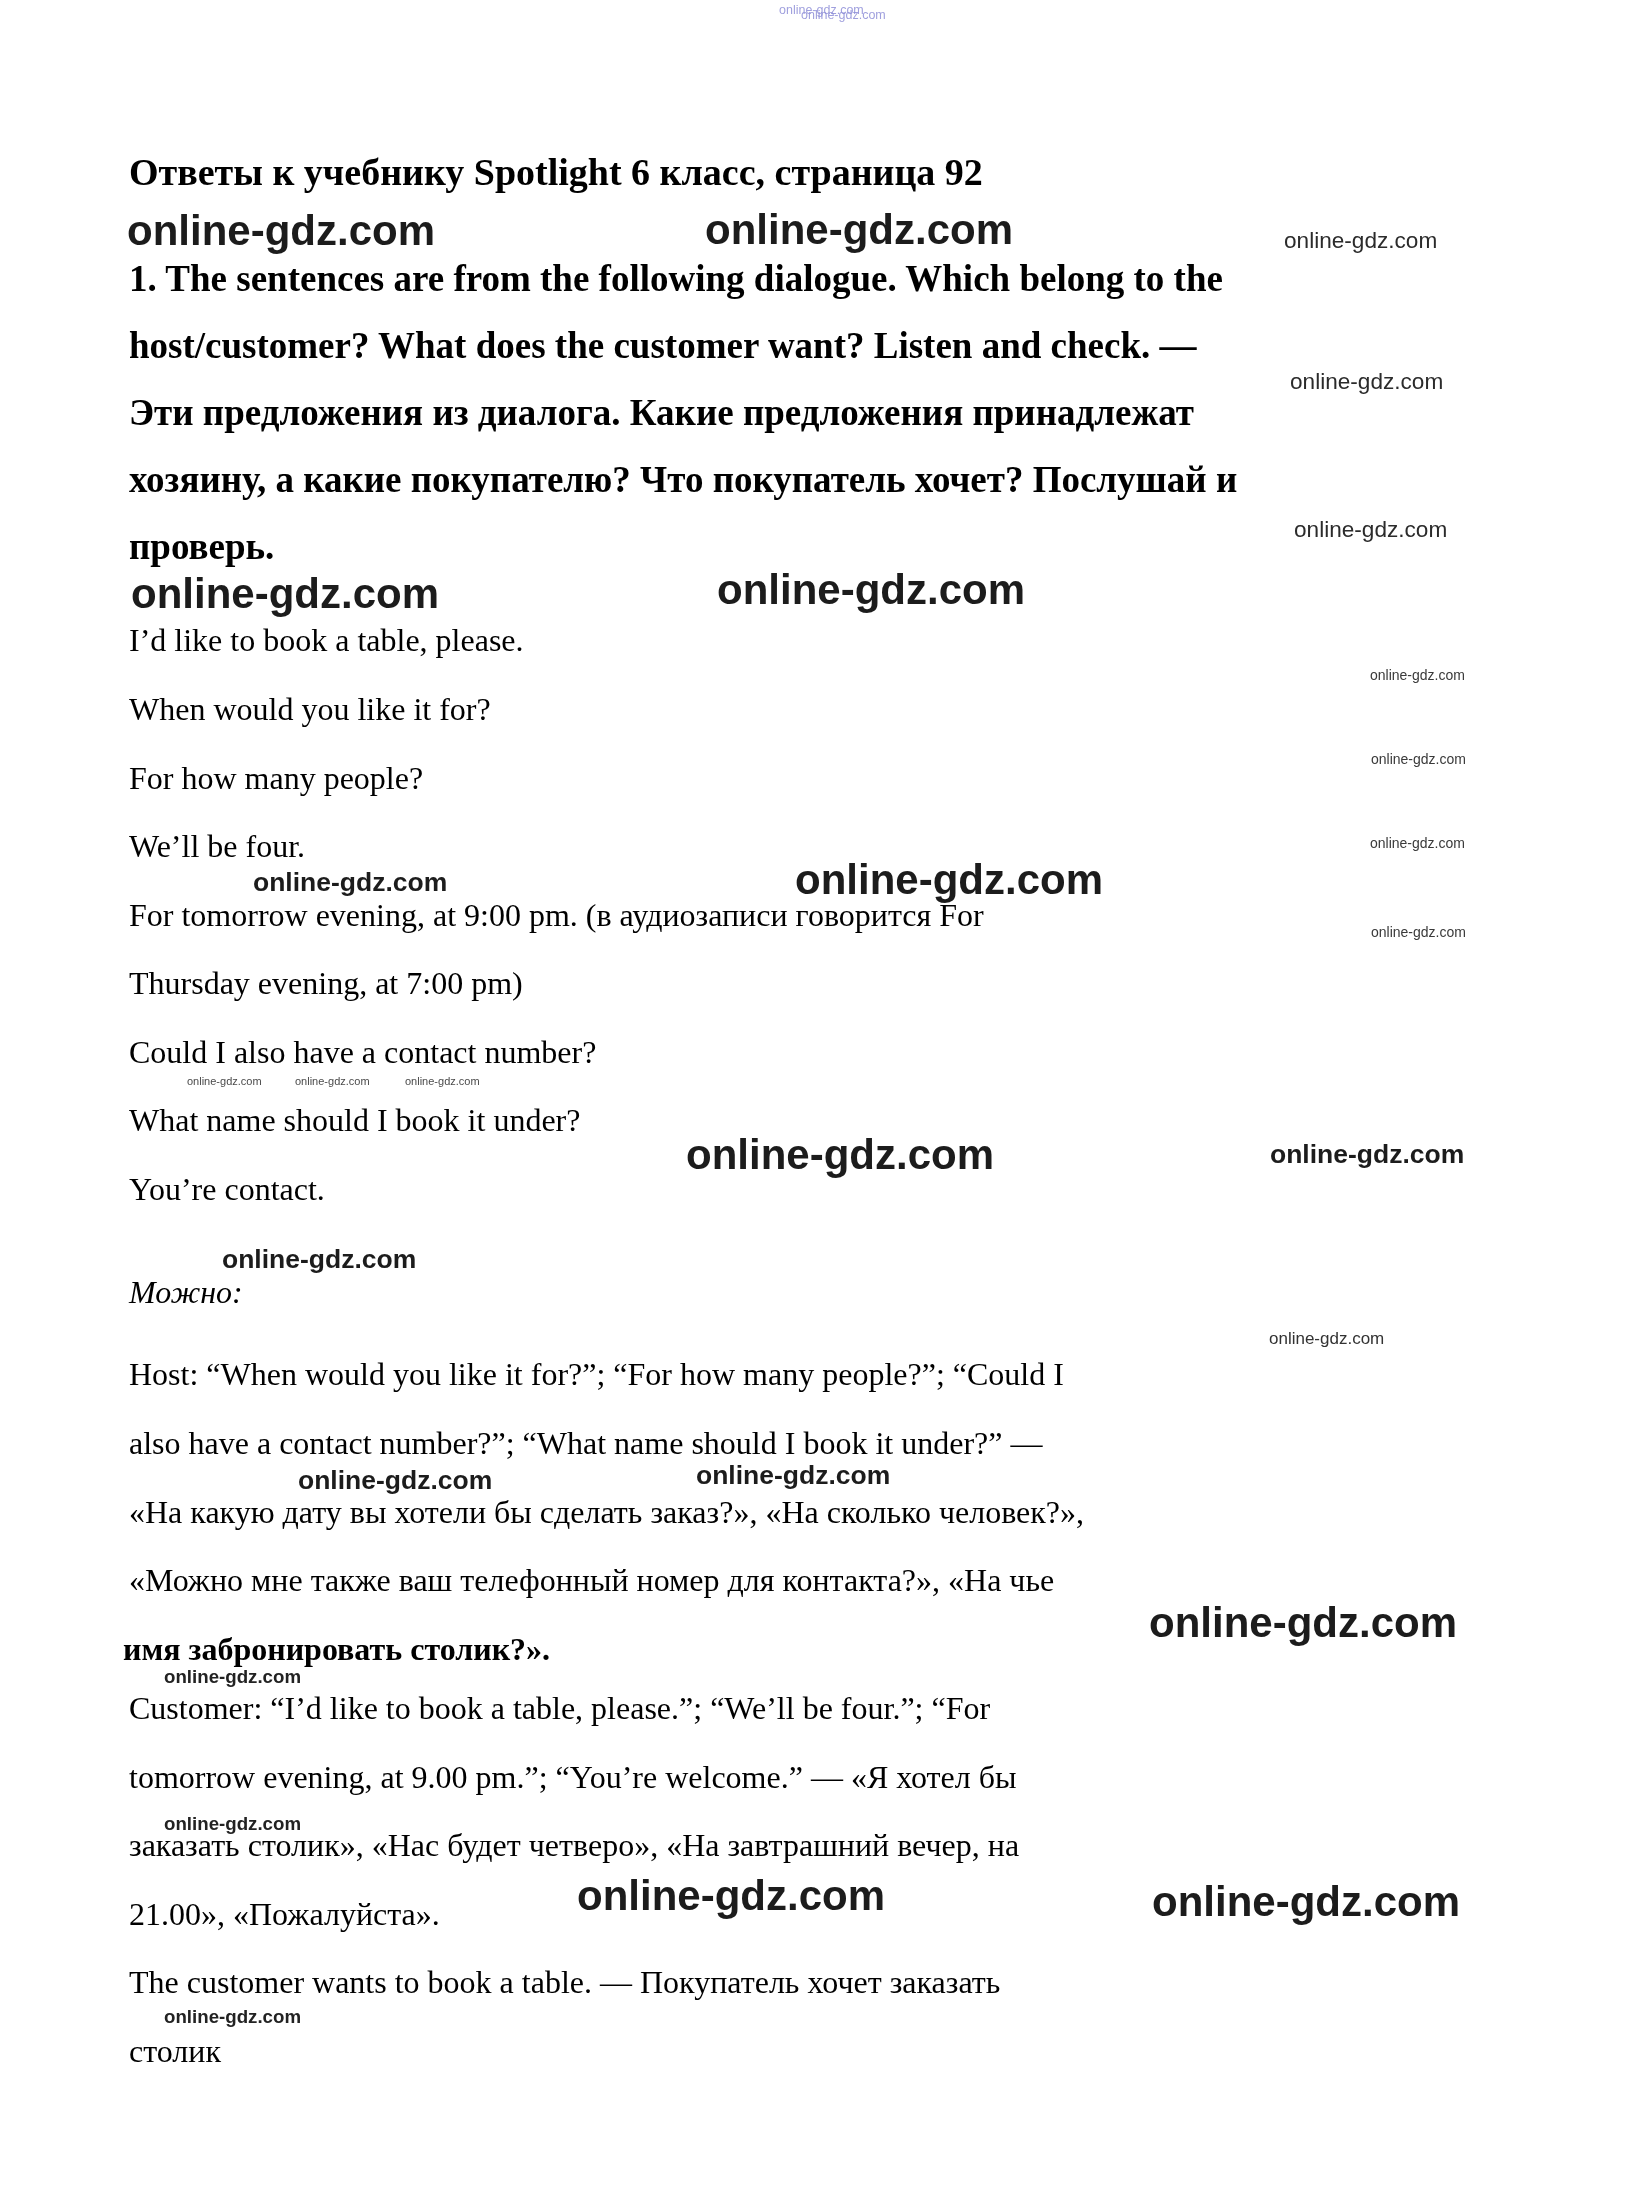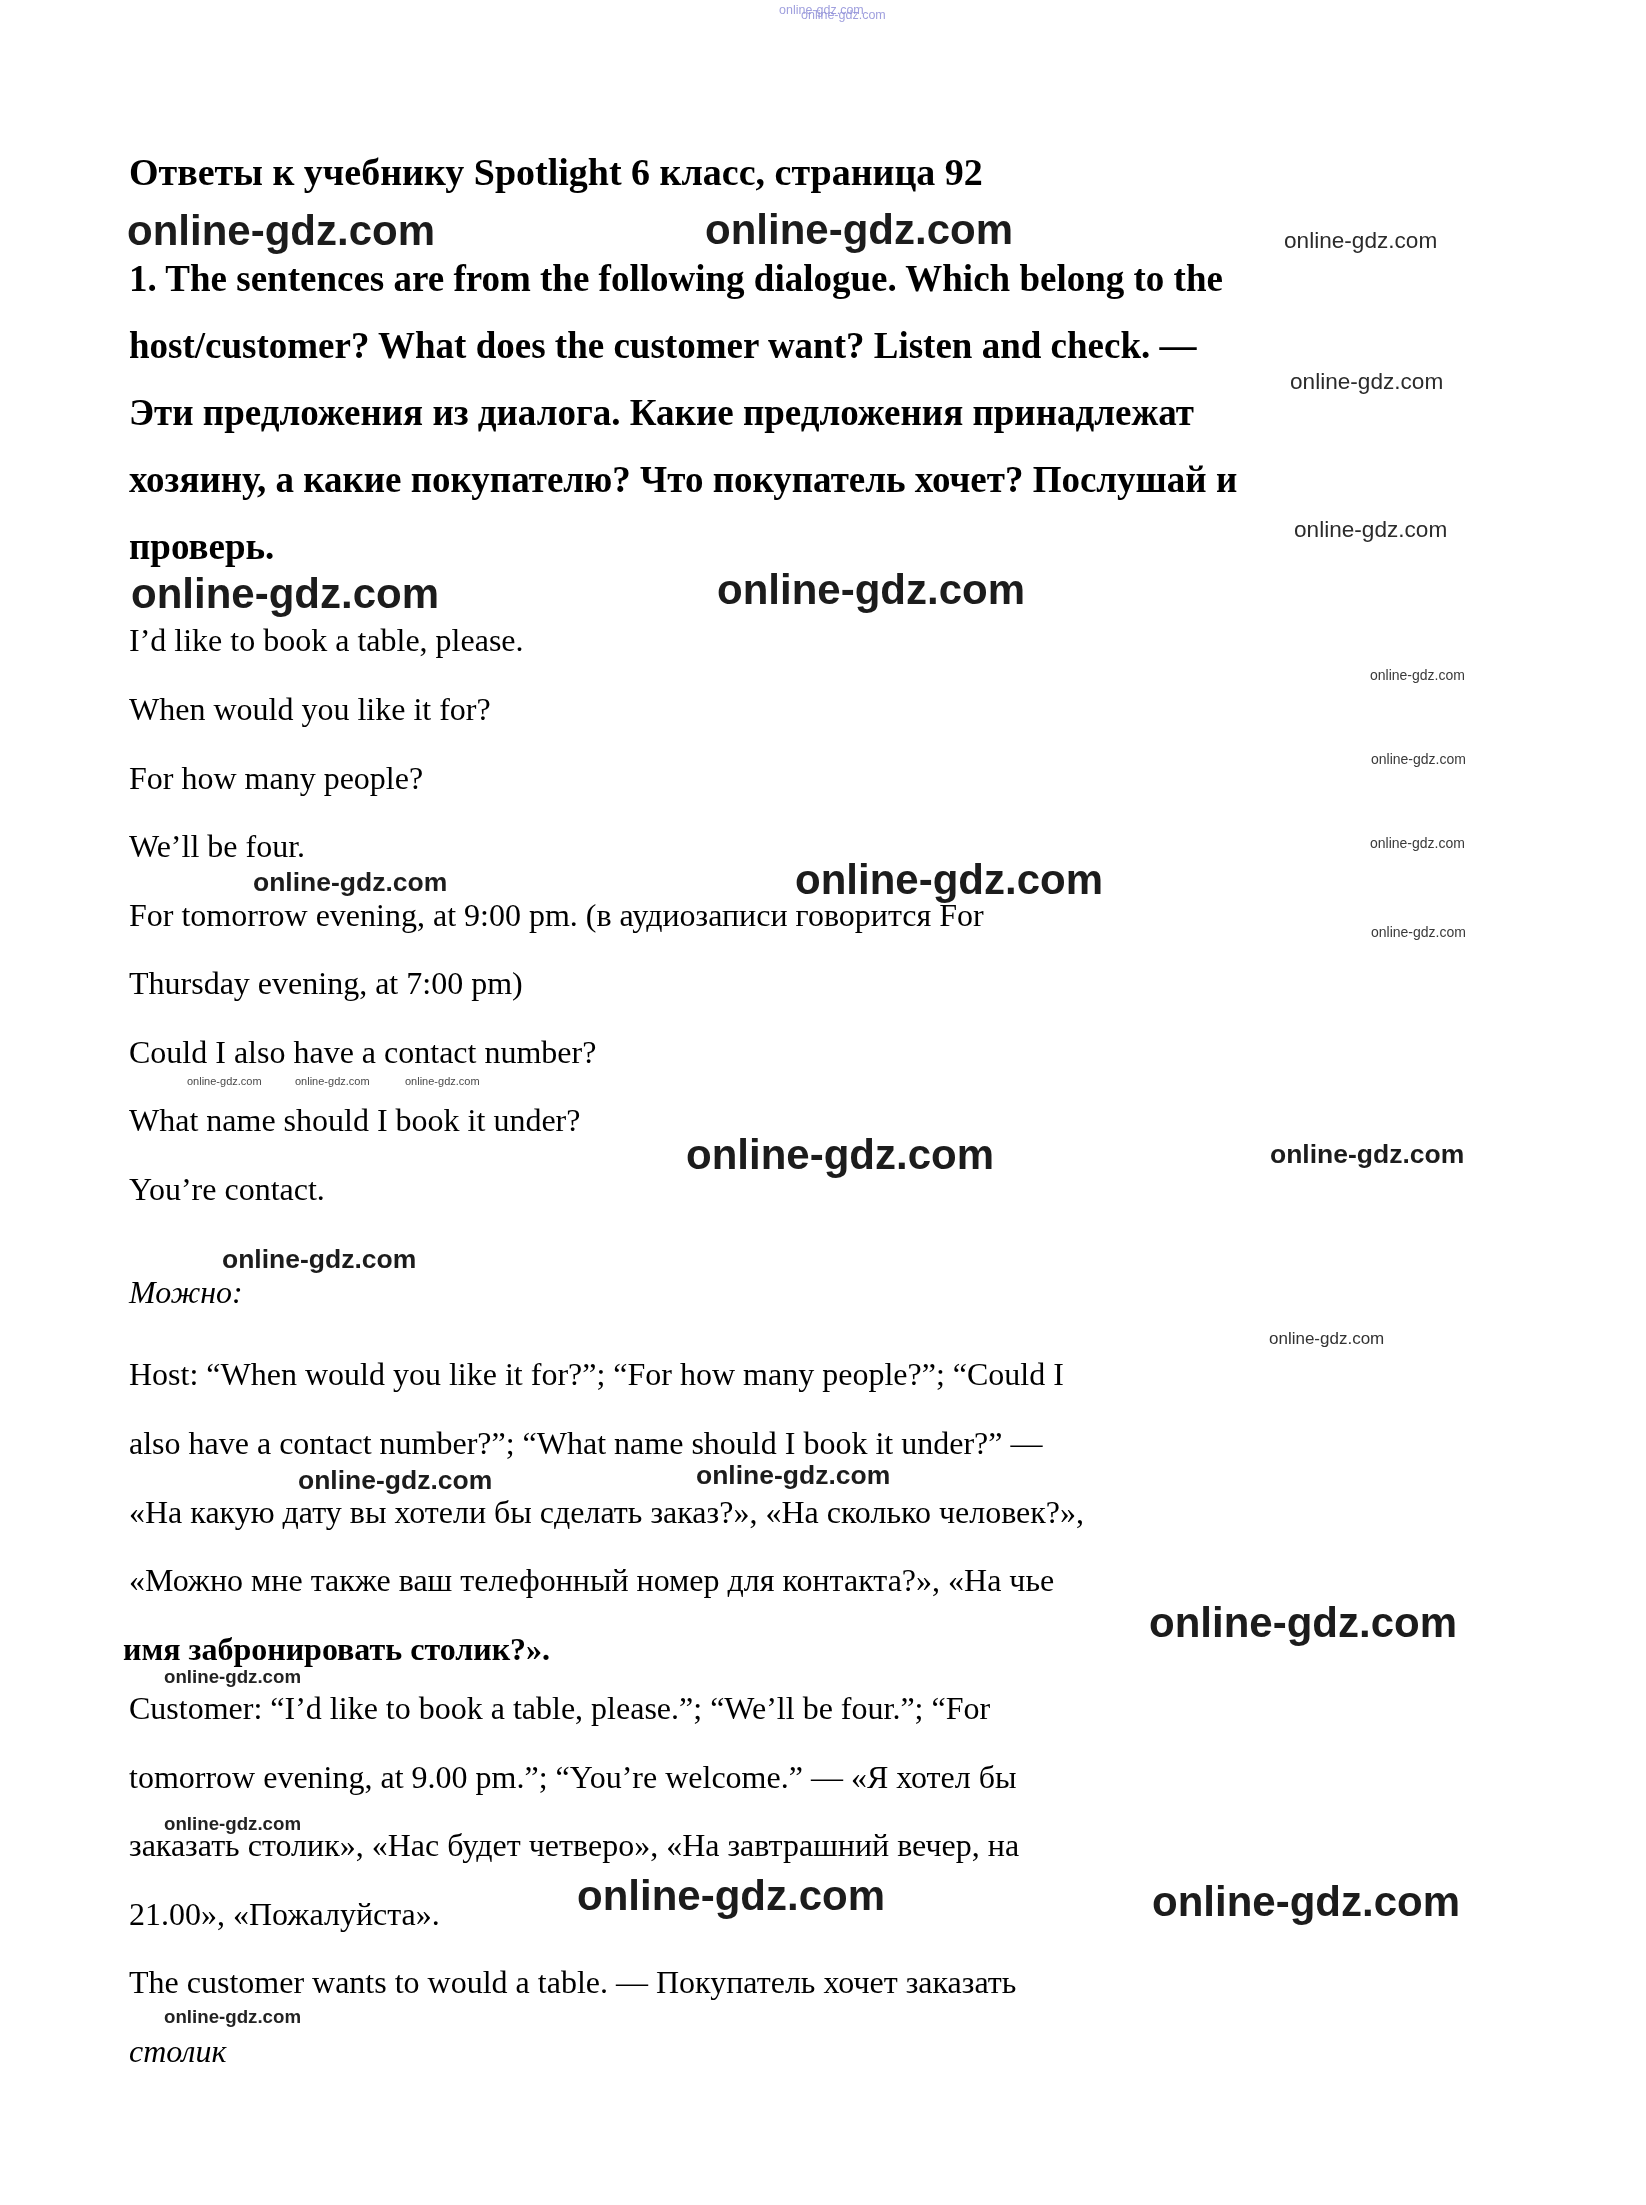--- a/index.html
+++ b/index.html
@@ -119,18 +119,18 @@
   <span class="wm wm-sm2" style="left:164px; top:1666px;">online-gdz.com</span>
 
   <div class="line" style="left:129px; top:1691px;">Customer: “I’d like to book a table, please.”; “We’ll be four.”; “For</div>
   <div class="line" style="left:129px; top:1760px;">tomorrow evening, at 9.00 pm.”; “You’re welcome.” — «Я хотел бы</div>
   <span class="wm wm-sm2" style="left:164px; top:1813px;">online-gdz.com</span>
   <div class="line" style="left:129px; top:1828px;">заказать столик», «Нас будет четверо», «На завтрашний вечер, на</div>
   <div class="line" style="left:129px; top:1897px;">21.00», «Пожалуйста».</div>
   <span class="wm wm-lg" style="left:577px; top:1872px;">online-gdz.com</span>
   <span class="wm wm-lg" style="left:1152px; top:1878px;">online-gdz.com</span>
 
-  <div class="line" style="left:129px; top:1965px;">The customer wants to would a table. — Покупатель хочет заказать</div>
+  <div class="line" style="left:129px; top:1965px;">The customer wants to book a table. — Покупатель хочет заказать</div>
   <span class="wm wm-sm2" style="left:164px; top:2006px;">online-gdz.com</span>
-  <div class="line" style="left:129px; top:2034px;font-style:italic;">столик</div>
+  <div class="line" style="left:129px; top:2034px;">столик</div>
 
 </div>
 
 
 </body></html>

